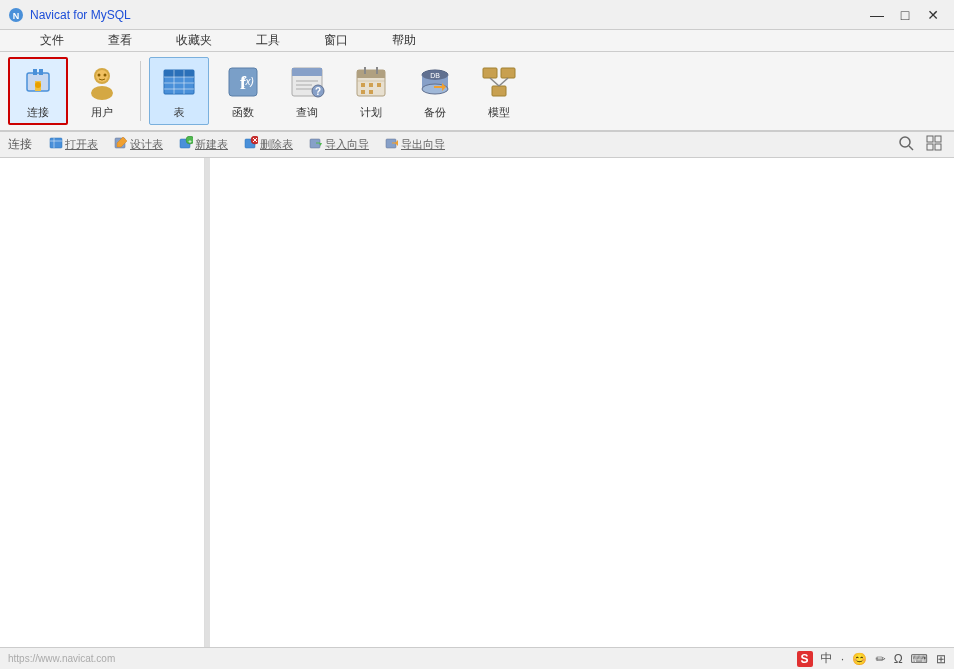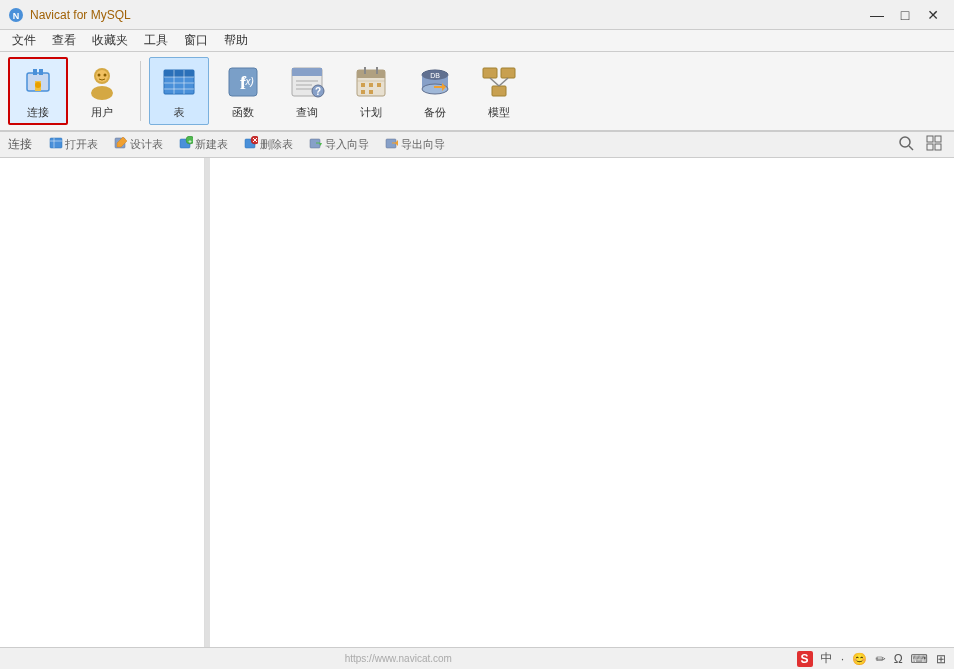--- a/index.html
+++ b/index.html
@@ -25,21 +25,21 @@
       user-select: none;
     }
     .title-bar-icon {
       width: 16px;
       height: 16px;
       margin-right: 6px;
     }
     .title-bar-title {
       flex: 1;
       font-size: 12px;
-      color: #a16207;
+      color: #1d4ed8;
     }
     .title-bar-buttons {
       display: flex;
       gap: 2px;
     }
     .title-btn {
       width: 26px;
       height: 20px;
       background: transparent;
       border: none;
@@ -61,20 +61,21 @@
       border-bottom: 1px solid #ccc;
     }
     .menu-item {
       padding: 2px 8px;
       font-size: 12px;
       color: #333;
       cursor: pointer;
       height: 100%;
       display: flex;
       align-items: center;
+      margin-left: 28px;
     }
 
     
     .toolbar {
       background: #f5f5f5;
       height: 80px;
       display: flex;
       align-items: center;
       padding: 4px 8px;
       border-bottom: 2px solid #ccc;
@@ -138,20 +139,21 @@
       align-items: center;
       gap: 2px;
       padding: 2px 6px;
       font-size: 11px;
       color: #666;
       cursor: pointer;
       border: 1px solid transparent;
       border-radius: 2px;
       background: transparent;
       height: 20px;
+      text-decoration: underline;
     }
     .action-btn .action-icon {
       font-size: 13px;
     }
     .action-bar-right {
       margin-left: auto;
       display: flex;
       align-items: center;
       gap: 4px;
     }
@@ -195,21 +197,20 @@
       height: 22px;
       background: #f0f0f0;
       border-top: 1px solid #ccc;
       display: flex;
       align-items: center;
       padding: 0 8px;
       font-size: 11px;
       color: #555;
       justify-content: flex-end;
       gap: 8px;
-      text-align: center;
     }
   </style>
 </head>
 <body>
 
 <div class="title-bar">
   <div class="title-bar-icon">
     <svg width="16" height="16" viewBox="0 0 16 16">
       <circle cx="8" cy="8" r="7" fill="#4a90d9"></circle>
       <text x="8" y="12" text-anchor="middle" font-size="9" fill="white" font-weight="bold">N</text>

